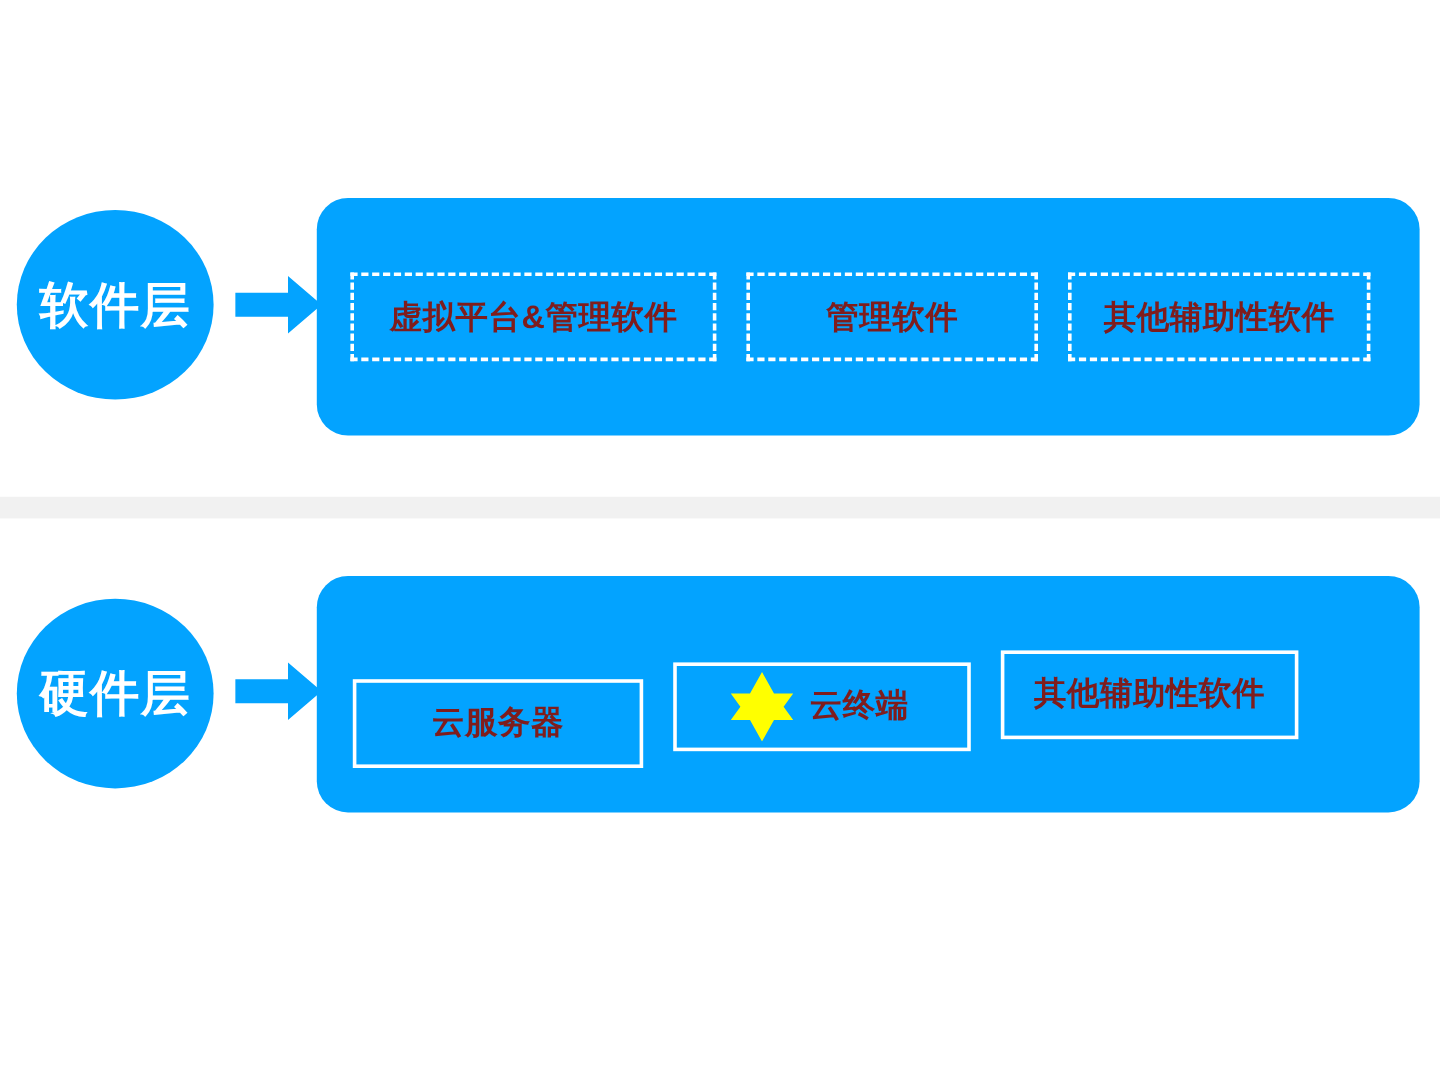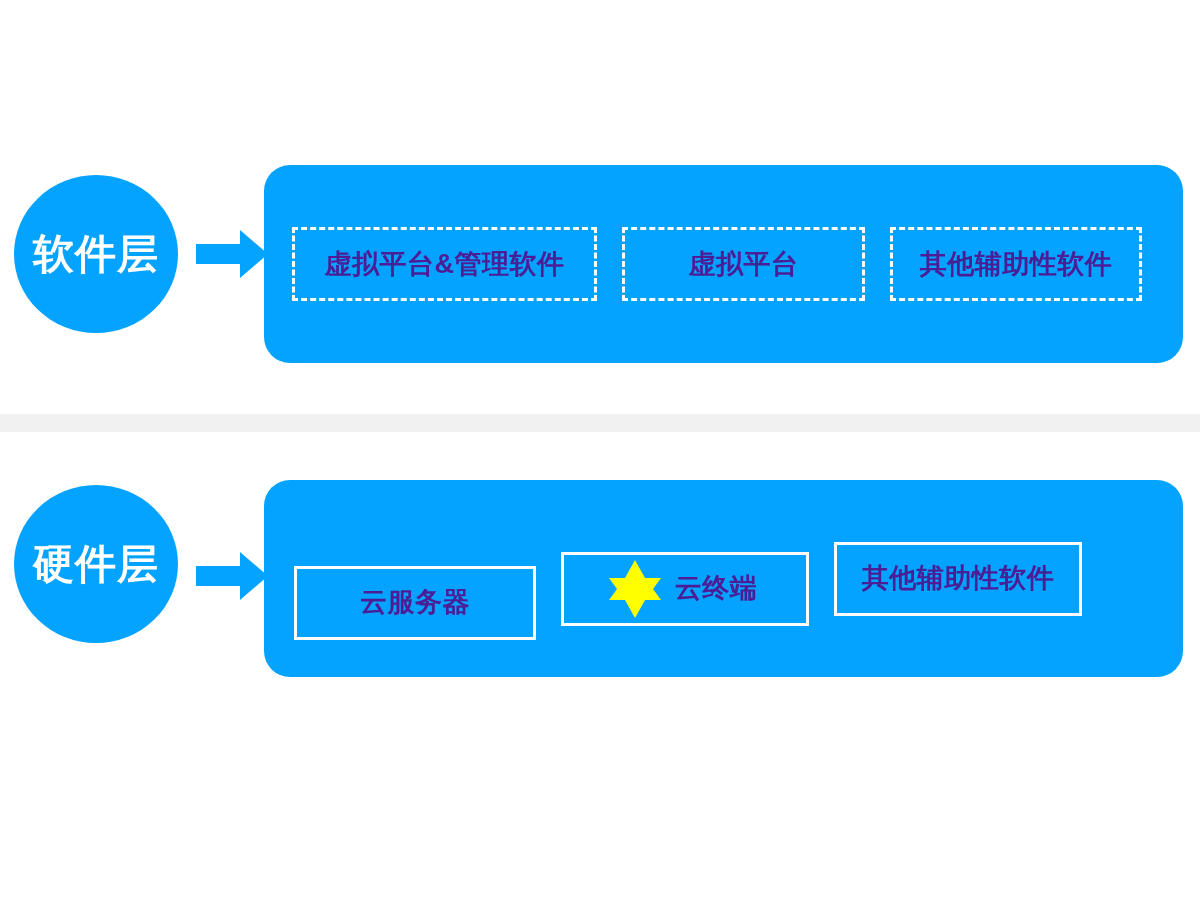--- a/index.html
+++ b/index.html
@@ -47,21 +47,21 @@
     width: 164px;
     height: 158px;
     border-radius: 50%;
     background: #03A3FF;
     display: flex;
     align-items: center;
     justify-content: center;
     box-sizing: border-box;
   }
   .layer-row.software .layer-badge { top: 15px; }
-  .layer-row.hardware .layer-badge { top: 10px; }
+  .layer-row.hardware .layer-badge { top: 24px; }
 
   .layer-badge-label {
     color: #FFFFFF;
     font-size: 41px;
     font-weight: bold;
     letter-spacing: 1px;
     line-height: 1;
     white-space: nowrap;
   }
 
@@ -106,21 +106,21 @@
   }
 
   
   .panel-item {
     box-sizing: border-box;
     height: 74px;
     display: flex;
     align-items: center;
     justify-content: center;
     gap: 14px;
-    color: #4c1d95;
+    color: #7f1d1d;
     font-size: 27px;
     font-weight: bold;
     letter-spacing: 0.5px;
     white-space: nowrap;
   }
   .panel-item.dashed {
     border: 3px dashed #FFFFFF;
   }
   .panel-item.solid {
     border: 3px solid #FFFFFF;
@@ -168,21 +168,21 @@
     </div>
 
     <div class="layer-panel">
       <div class="panel-items">
 
         <div class="panel-item dashed sw-0">
           <span class="item-label">虚拟平台&amp;管理软件</span>
         </div>
 
         <div class="panel-item dashed sw-1">
-          <span class="item-label">虚拟平台</span>
+          <span class="item-label">管理软件</span>
         </div>
 
         <div class="panel-item dashed sw-2">
           <span class="item-label">其他辅助性软件</span>
         </div>
 
       </div>
     </div>
   </div>
 

